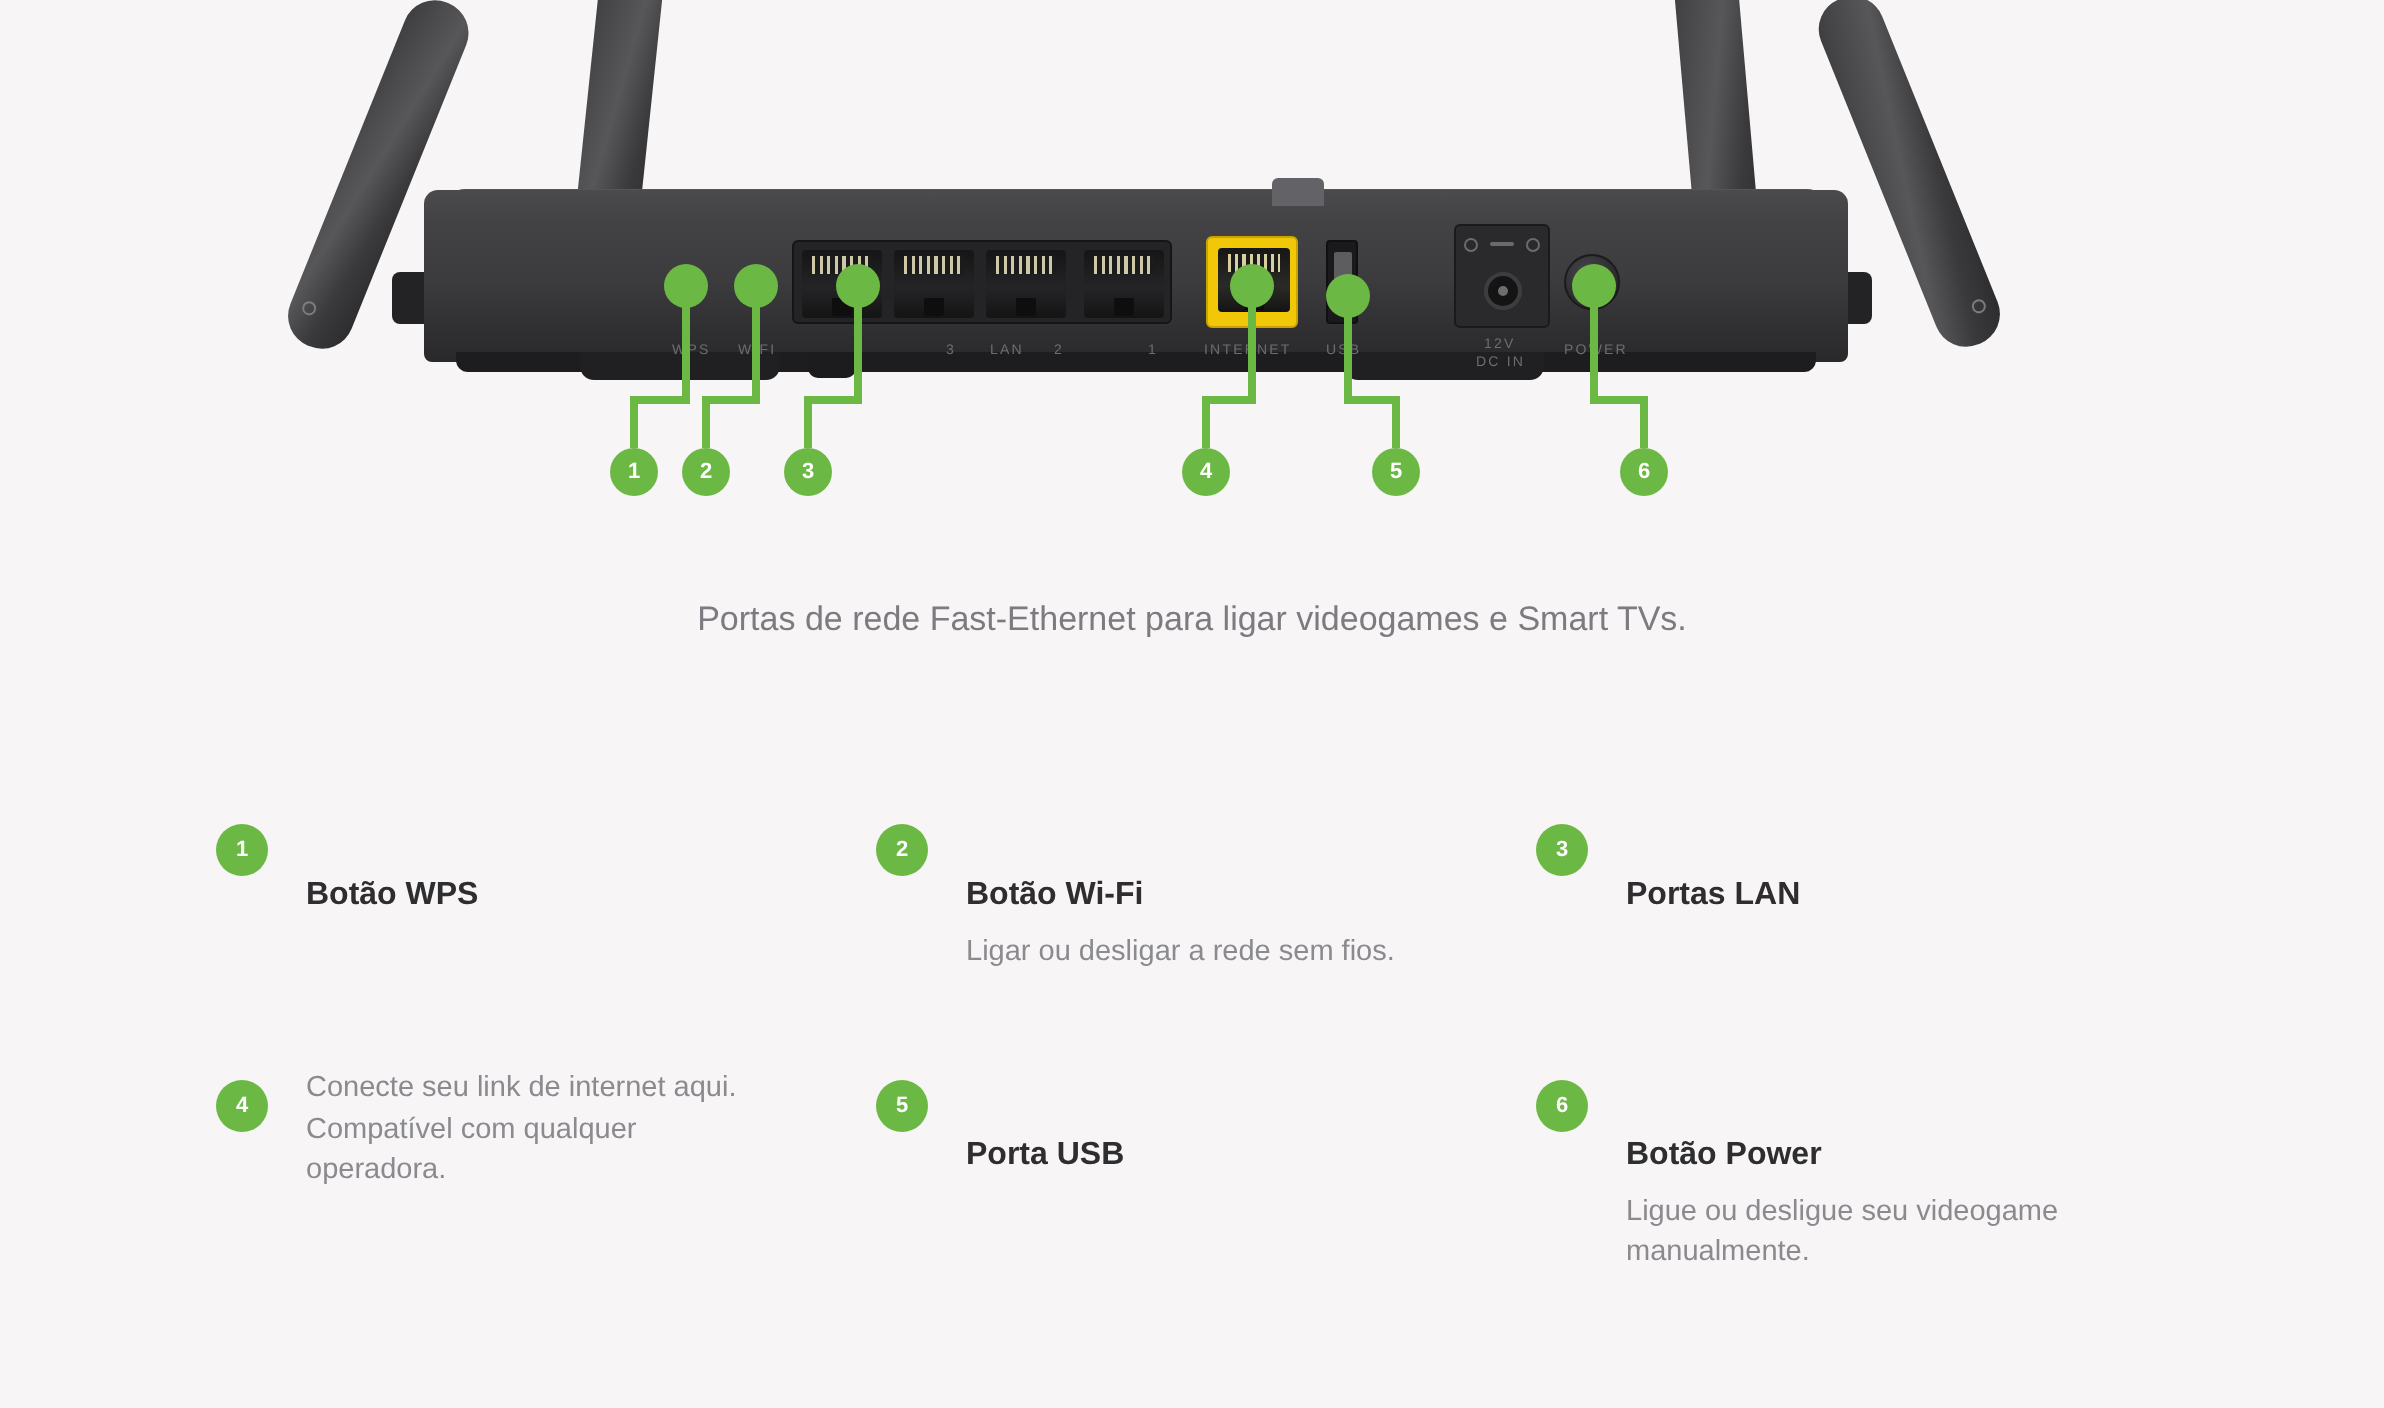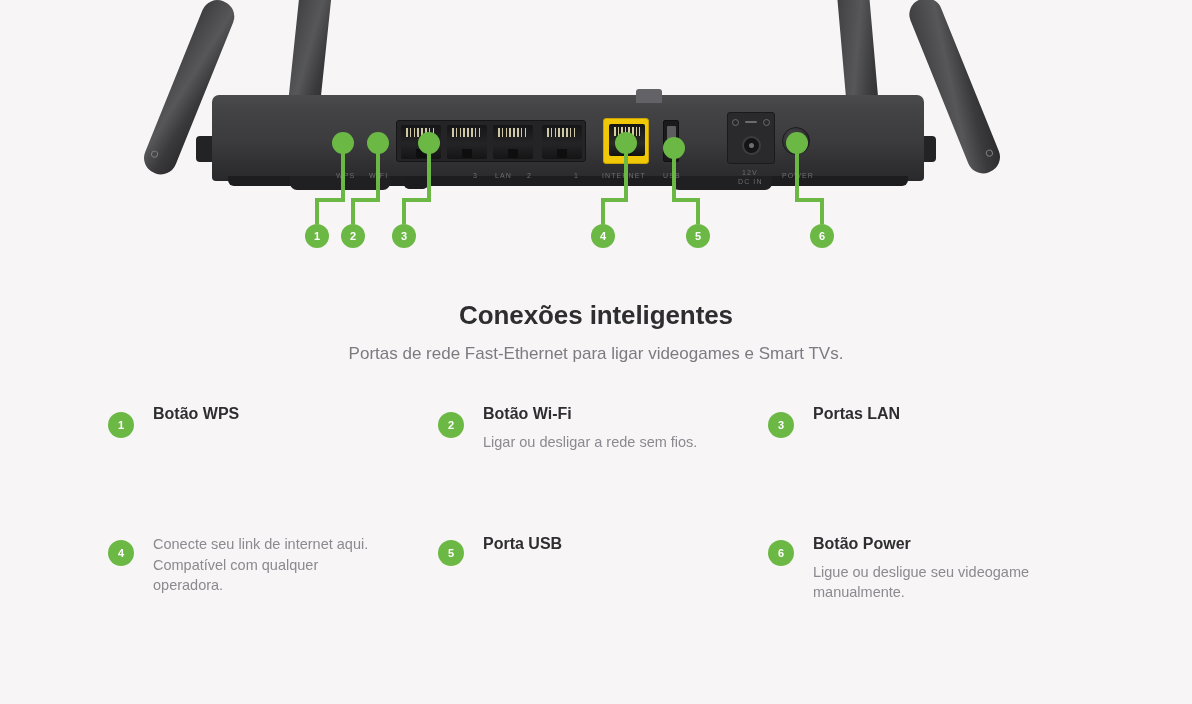--- a/index.html
+++ b/index.html
@@ -325,20 +325,21 @@
     display: flex;
     align-items: center;
     justify-content: center;
   }
   .feat-title {
     font-size: 16px;
     font-weight: bold;
     color: #2e2e30;
     line-height: 1.3;
     margin-bottom: 7px;
+    margin-top: 34px;
   }
   .feat-desc {
     font-size: 14.5px;
     color: #8a8a8f;
     line-height: 1.42;
     max-width: 230px;
   }
   
   .features .feature:nth-child(n+4) .feat-badge { top: 6px; }
 </style>
@@ -454,21 +455,20 @@
         <div class="lead" style="left: 795px; top: 143px; width: 4px; height: 57px;"></div>
         <div class="lead" style="left: 795px; top: 198px; width: 29px; height: 4px;"></div>
         <div class="lead" style="left: 820px; top: 198px; width: 4px; height: 26px;"></div>
         <div class="badge-num" style="left: 810px; top: 224px;">6</div>
       </div>
 
   </div>
 </div>
 
 <div class="section-head">
-  <div class="section-title">Conexões inteligentes</div>
   <div class="section-sub">Portas de rede Fast-Ethernet para ligar videogames e Smart TVs.</div>
 </div>
 
 <div class="features" id="features-grid">
     <div class="feature">
       <div class="feat-badge">1</div>
       <div class="feat-title">Botão WPS</div>
     </div>
     <div class="feature">
       <div class="feat-badge">2</div>

